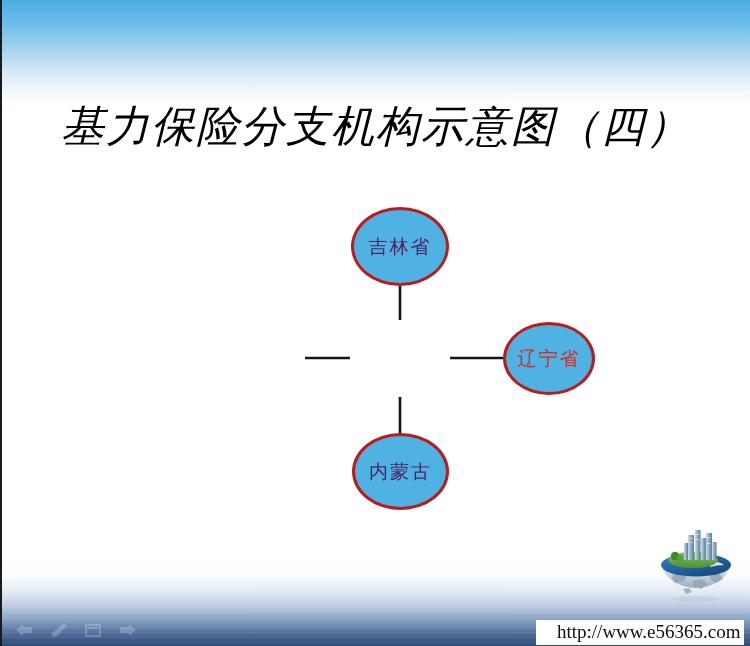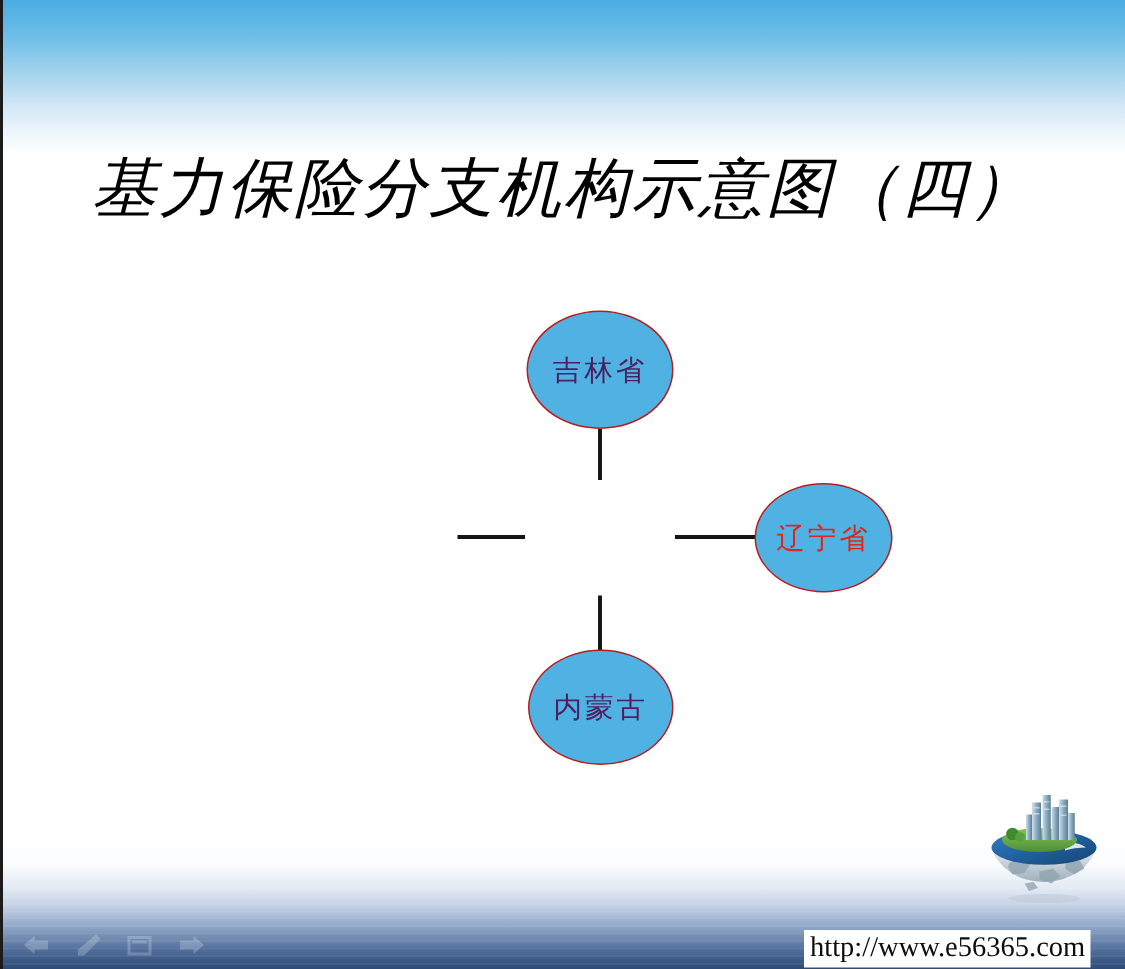--- a/index.html
+++ b/index.html
@@ -93,21 +93,21 @@
     pointer-events: none;
   }
   .edge {
     stroke: #151515;
     stroke-width: 2.6;
   }
 
   .node {
     position: absolute;
     background: #4fb2e3;
-    border: 1px solid #b91c1c;
+    border: 3px solid #b91c1c;
     border-radius: 50%;
     display: flex;
     align-items: center;
     justify-content: center;
     box-sizing: border-box;
     font-family: Liberation Mono, monospace;
     font-size: 19px;
     letter-spacing: 2px;
     text-align: center;
     white-space: nowrap;
@@ -132,21 +132,21 @@
   }
 
   .url {
     position: absolute;
     left: 534px;
     top: 620px;
     font-family: "Liberation Serif", "DejaVu Serif", serif;
     font-size: 19px;
     color: #0d0d0d;
     background: #ffffff;
-    padding: 1px 4px 2px 4px;
+    padding: 1px 4px 2px 21px;
     white-space: nowrap;
   }
 
   
   .navbar {
     position: absolute;
     left: 12px;
     bottom: 8px;
     display: flex;
     align-items: center;

